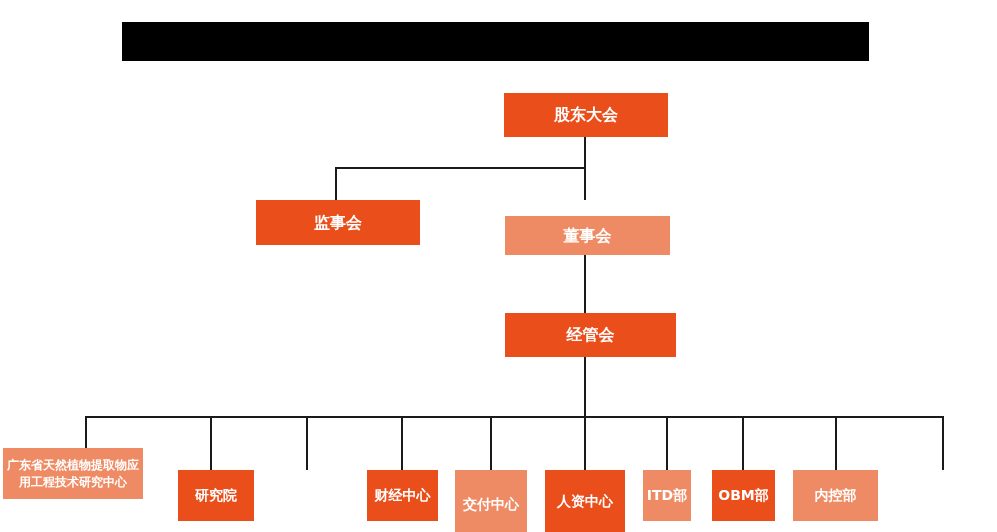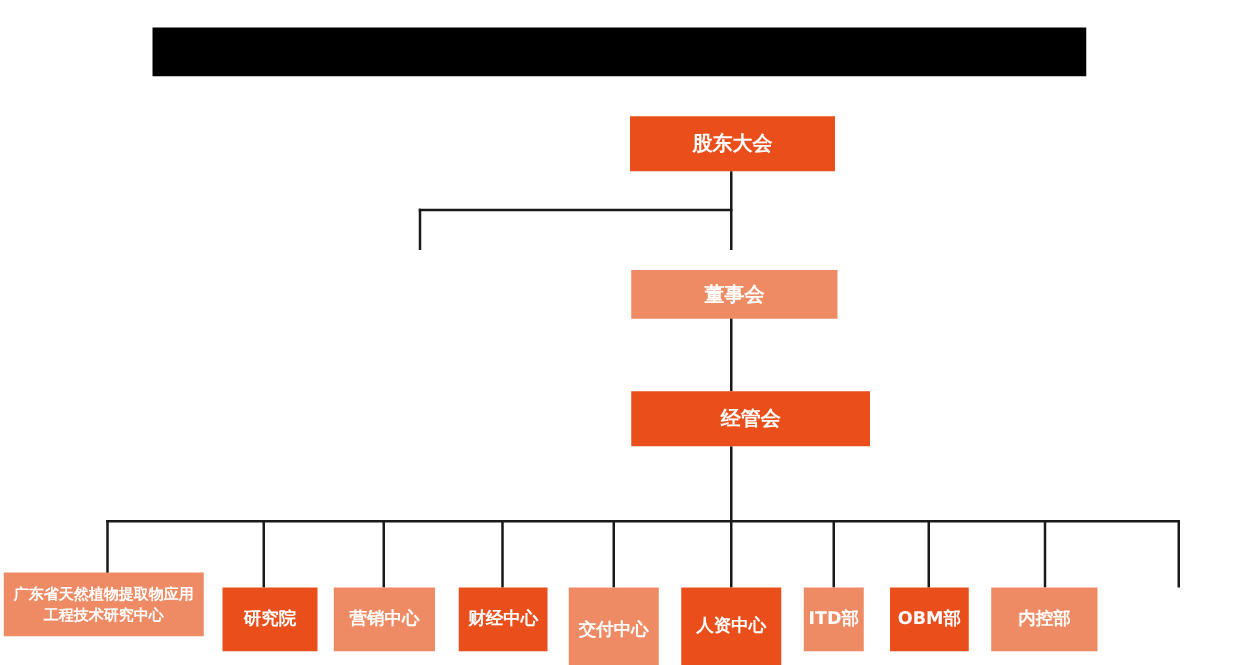--- a/index.html
+++ b/index.html
@@ -62,36 +62,36 @@
   <div class="line v" style="left:584px;top:416px;height:54px"></div>
   <div class="line v" style="left:666px;top:416px;height:54px"></div>
   <div class="line v" style="left:742px;top:416px;height:54px"></div>
   <div class="line v" style="left:835px;top:416px;height:54px"></div>
   <div class="line v" style="left:942px;top:416px;height:54px"></div>
 
   <div class="node deep" style="left:504px;top:93px;width:164px;height:44px">
     <span>股东大会</span>
   </div>
 
+  <div class="node deep" style="left:256px;top:200px;width:164px;height:45px">
+    <span>监事会</span>
+  </div>
   <div class="node salmon" style="left:505px;top:216px;width:165px;height:39px">
     <span>董事会</span>
   </div>
 
-  <div class="node deep" style="left:505px;top:313px;width:191px;height:44px">
+  <div class="node deep" style="left:505px;top:313px;width:171px;height:44px">
     <span>经管会</span>
   </div>
 
-  <div class="node salmon dept small" style="left:3px;top:458px;width:160px;height:51px">
+  <div class="node salmon dept small" style="left:3px;top:448px;width:140px;height:51px">
     <span>广东省天然植物提取物应用工程技术研究中心</span>
   </div>
   <div class="node deep dept" style="left:178px;top:470px;width:76px;height:51px">
     <span>研究院</span>
-  </div>
-  <div class="node salmon dept" style="left:267px;top:470px;width:81px;height:51px">
-    <span>营销中心</span>
   </div>
   <div class="node deep dept" style="left:367px;top:470px;width:71px;height:51px">
     <span>财经中心</span>
   </div>
   <div class="node salmon dept" style="left:455px;top:470px;width:72px;height:68px">
     <span>交付中心</span>
   </div>
   <div class="node deep dept" style="left:545px;top:470px;width:80px;height:62px">
     <span>人资中心</span>
   </div>

